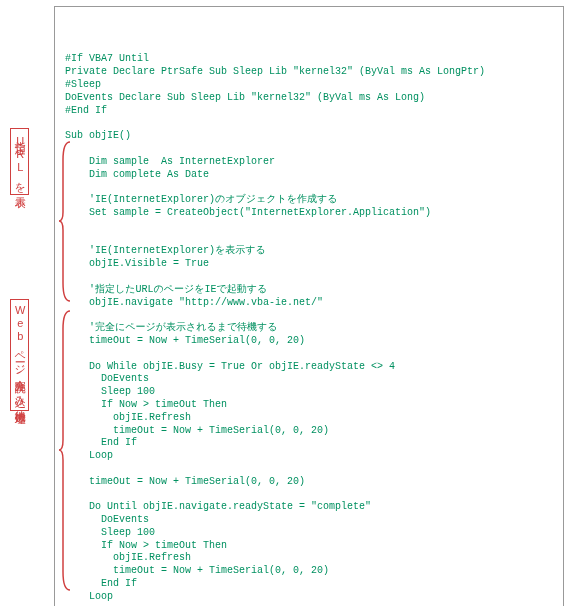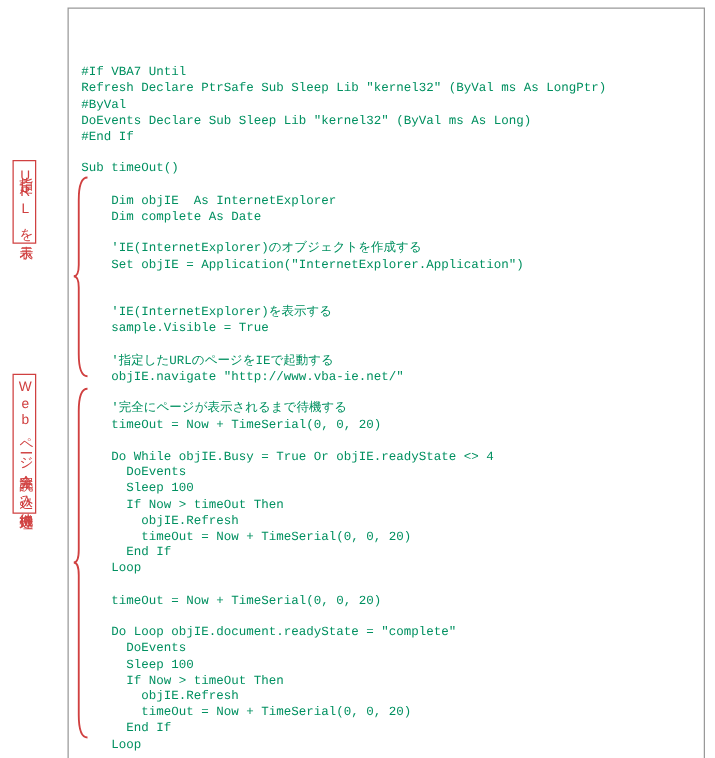--- a/index.html
+++ b/index.html
@@ -71,55 +71,55 @@
       <svg width="16" height="163">
           <path d="M13,2 Q6,2 6,20 L6,72 Q6,81 2,81 Q6,81 6,90 L6,143 Q6,161 13,161"></path>
         </svg>
     </div>
     <div class="brace" style="left:2px; top:276px;">
       <svg width="16" height="283">
           <path d="M13,2 Q6,2 6,20 L6,131 Q6,141 2,141 Q6,141 6,151 L6,263 Q6,281 13,281"></path>
         </svg>
     </div>
 <span>#If VBA7 Until</span>
-<span>Refresh Declare PtrSafe Sub Sleep Lib "kernel32" (ByVal ms As LongPtr)</span>
-<span>#ByVal</span>
+<span>Private Declare PtrSafe Sub Sleep Lib "kernel32" (ByVal ms As LongPtr)</span>
+<span>#Sleep</span>
 <span>DoEvents Declare Sub Sleep Lib "kernel32" (ByVal ms As Long)</span>
 <span>#End If</span>
 <span></span>
-<span>Sub timeOut()</span>
+<span>Sub objIE()</span>
 <span></span>
-<span>    Dim objIE  As InternetExplorer</span>
+<span>    Dim sample  As InternetExplorer</span>
 <span>    Dim complete As Date</span>
 <span></span>
 <span>    'IE(InternetExplorer)のオブジェクトを作成する</span>
-<span>    Set objIE = Application("InternetExplorer.Application")</span>
+<span>    Set sample = CreateObject("InternetExplorer.Application")</span>
 <span></span>
 <span></span>
 <span>    'IE(InternetExplorer)を表示する</span>
-<span>    sample.Visible = True</span>
+<span>    objIE.Visible = True</span>
 <span></span>
 <span>    '指定したURLのページをIEで起動する</span>
 <span>    objIE.navigate "http://www.vba-ie.net/"</span>
 <span></span>
 <span>    '完全にページが表示されるまで待機する</span>
 <span>    timeOut = Now + TimeSerial(0, 0, 20)</span>
 <span></span>
 <span>    Do While objIE.Busy = True Or objIE.readyState &lt;&gt; 4</span>
 <span>      DoEvents</span>
 <span>      Sleep 100</span>
 <span>      If Now &gt; timeOut Then</span>
 <span>        objIE.Refresh</span>
 <span>        timeOut = Now + TimeSerial(0, 0, 20)</span>
 <span>      End If</span>
 <span>    Loop</span>
 <span></span>
 <span>    timeOut = Now + TimeSerial(0, 0, 20)</span>
 <span></span>
-<span>    Do Loop objIE.document.readyState = "complete"</span>
+<span>    Do Until objIE.navigate.readyState = "complete"</span>
 <span>      DoEvents</span>
 <span>      Sleep 100</span>
 <span>      If Now &gt; timeOut Then</span>
 <span>        objIE.Refresh</span>
 <span>        timeOut = Now + TimeSerial(0, 0, 20)</span>
 <span>      End If</span>
 <span>    Loop</span>
 <span></span>
 
   </div>

